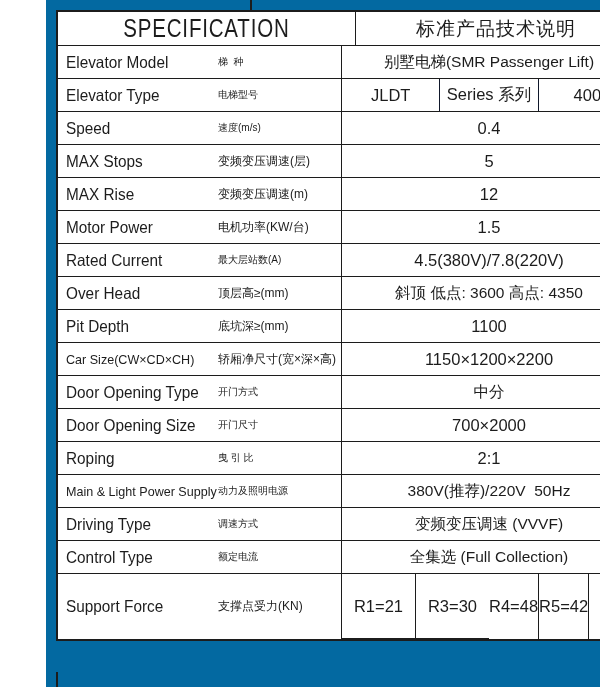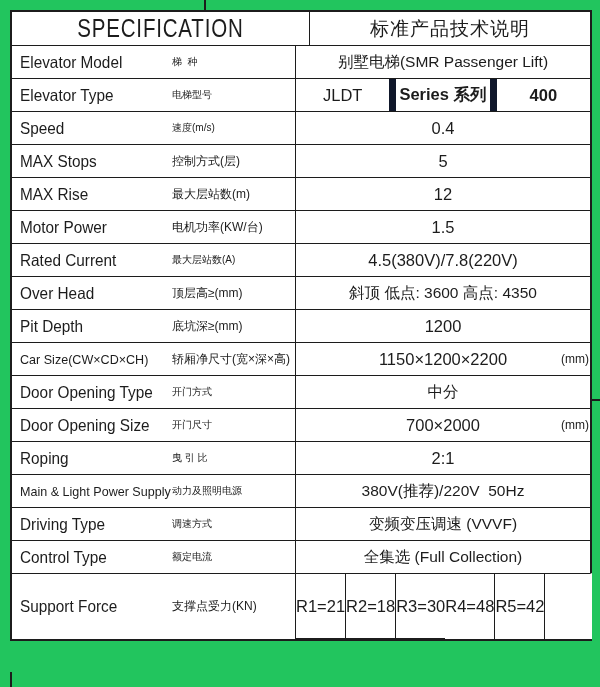--- a/index.html
+++ b/index.html
@@ -1,19 +1,19 @@
 <!DOCTYPE html>
 <html><head>
 <meta charset="utf-8">
 <style>
   * { box-sizing: border-box; margin: 0; padding: 0; }
   html, body { width: 600px; height: 687px; background: #ffffff; overflow: hidden; }
   body { font-family: "Liberation Sans", "DejaVu Sans", sans-serif; color: #1c1c1c; position: relative; }
 
-  .canvas { position: absolute; inset: 0; background: #22c55e; }
+  .canvas { position: absolute; inset: 0; background: #0369a1; margin-left: 46px; }
 
   
   .tick-top { position: absolute; left: 204px; top: 0; width: 2px; height: 11px; background: #1c1c1c; }
   .tick-right { position: absolute; left: 591px; top: 399px; width: 9px; height: 2px; background: #1c1c1c; }
   .border-ext { position: absolute; left: 10px; top: 672px; width: 2px; height: 15px; background: #1c1c1c; }
 
   .spec-table { position: absolute; left: 10px; top: 10px; width: 582px; background: #fff;
                 border: 2px solid #1c1c1c; border-right: none; }
 
   .hrow { display: flex; height: 33px; border-right: 2px solid #1c1c1c; }
@@ -33,21 +33,21 @@
   .zh { position: absolute; left: 160px; font-size: 10px; white-space: pre; }
   .zh.small { font-size: 12px; }
 
   .value { flex: 1; position: relative; display: flex; align-items: center; justify-content: center; overflow: hidden; }
   .val { font-size: 16.5px; white-space: pre; }
   .val.cjk { font-size: 15.5px; }
   .unit { position: absolute; right: 1px; top: 50%; transform: translateY(-50%); font-size: 12px; white-space: pre; }
 
   .cells3 { flex: 1; display: flex; }
   .c3 { flex: 1; display: flex; align-items: center; justify-content: center; font-size: 16.5px; white-space: pre; }
-  .c3 + .c3 { border-left: 7px solid #0f172a; font-weight: bold; }
+  .c3 + .c3 { border-left: 1px solid #0f172a; }
 
   .sgrid { flex: 1; display: flex; }
   .srow { flex: 1; display: flex; }
   .srow.first { border-bottom: 1px solid #1c1c1c; }
   .sc { flex: 1; display: flex; align-items: center; justify-content: center; font-size: 16.5px; white-space: pre; }
   .sc + .sc { border-left: 1px solid #1c1c1c; }
 </style>
 </head>
 <body>
 
@@ -92,30 +92,30 @@
             <span class="en">Speed</span>
             <span class="zh">速度(m/s)</span>
           </div>
           <div class="value">
             <span class="val">0.4</span>
           </div>
         </div>
         <div class="r">
           <div class="label">
             <span class="en">MAX Stops</span>
-            <span class="zh small">控制方式(层)</span>
+            <span class="zh small">变频变压调速(层)</span>
           </div>
           <div class="value">
             <span class="val">5</span>
           </div>
         </div>
         <div class="r">
           <div class="label">
             <span class="en">MAX Rise</span>
-            <span class="zh small">最大层站数(m)</span>
+            <span class="zh small">变频变压调速(m)</span>
           </div>
           <div class="value">
             <span class="val">12</span>
           </div>
         </div>
         <div class="r">
           <div class="label">
             <span class="en">Motor Power</span>
             <span class="zh small">电机功率(KW/台)</span>
           </div>
@@ -140,21 +140,21 @@
           <div class="value">
             <span class="val cjk">斜顶 低点: 3600 高点: 4350</span>
           </div>
         </div>
         <div class="r">
           <div class="label">
             <span class="en">Pit Depth</span>
             <span class="zh small">底坑深≥(mm)</span>
           </div>
           <div class="value">
-            <span class="val">1200</span>
+            <span class="val">1100</span>
           </div>
         </div>
         <div class="r">
           <div class="label">
             <span class="en small">Car Size(CW×CD×CH)</span>
             <span class="zh small">轿厢净尺寸(宽×深×高)</span>
           </div>
           <div class="value">
             <span class="val">1150×1200×2200</span>
             <span class="unit">(mm)</span>
@@ -216,21 +216,20 @@
           </div>
         </div>
         <div class="r tall no-right">
           <div class="label">
             <span class="en">Support Force</span>
             <span class="zh small">支撑点受力(KN)</span>
           </div>
           <div class="sgrid">
             <div class="srow first">
               <div class="sc">R1=21</div>
-              <div class="sc">R2=18</div>
               <div class="sc">R3=30</div>
             </div>
             <div class="srow">
               <div class="sc">R4=48</div>
               <div class="sc">R5=42</div>
               <div class="sc"></div>
             </div>
           </div>
         </div>
       </div>

